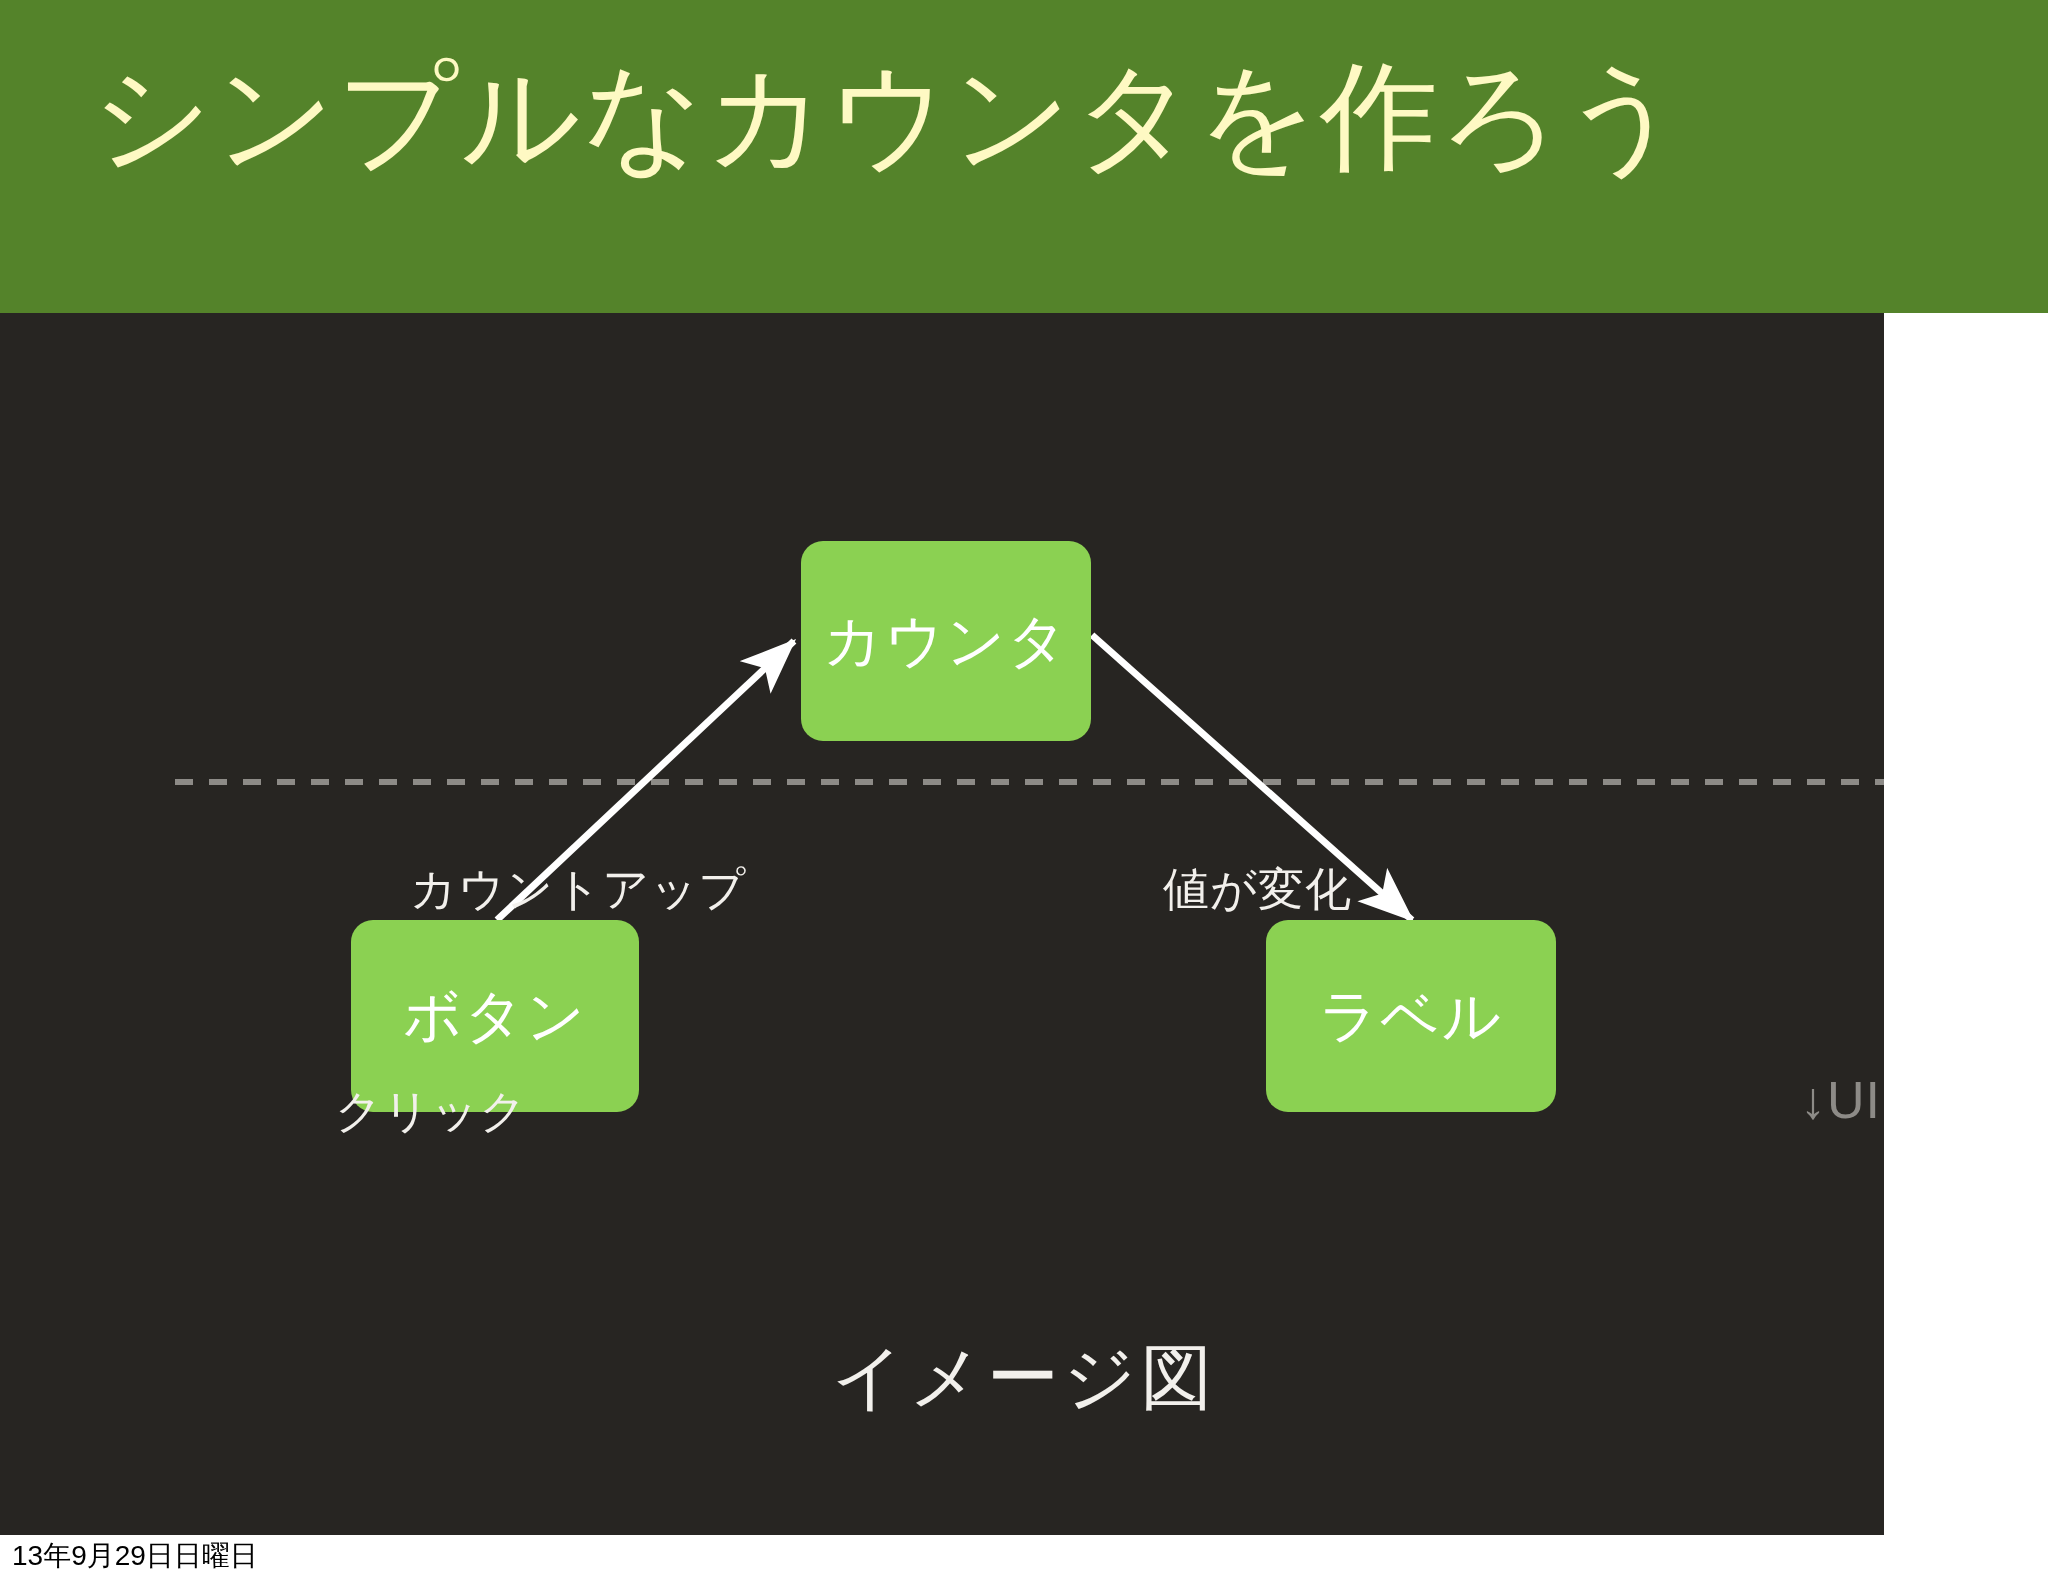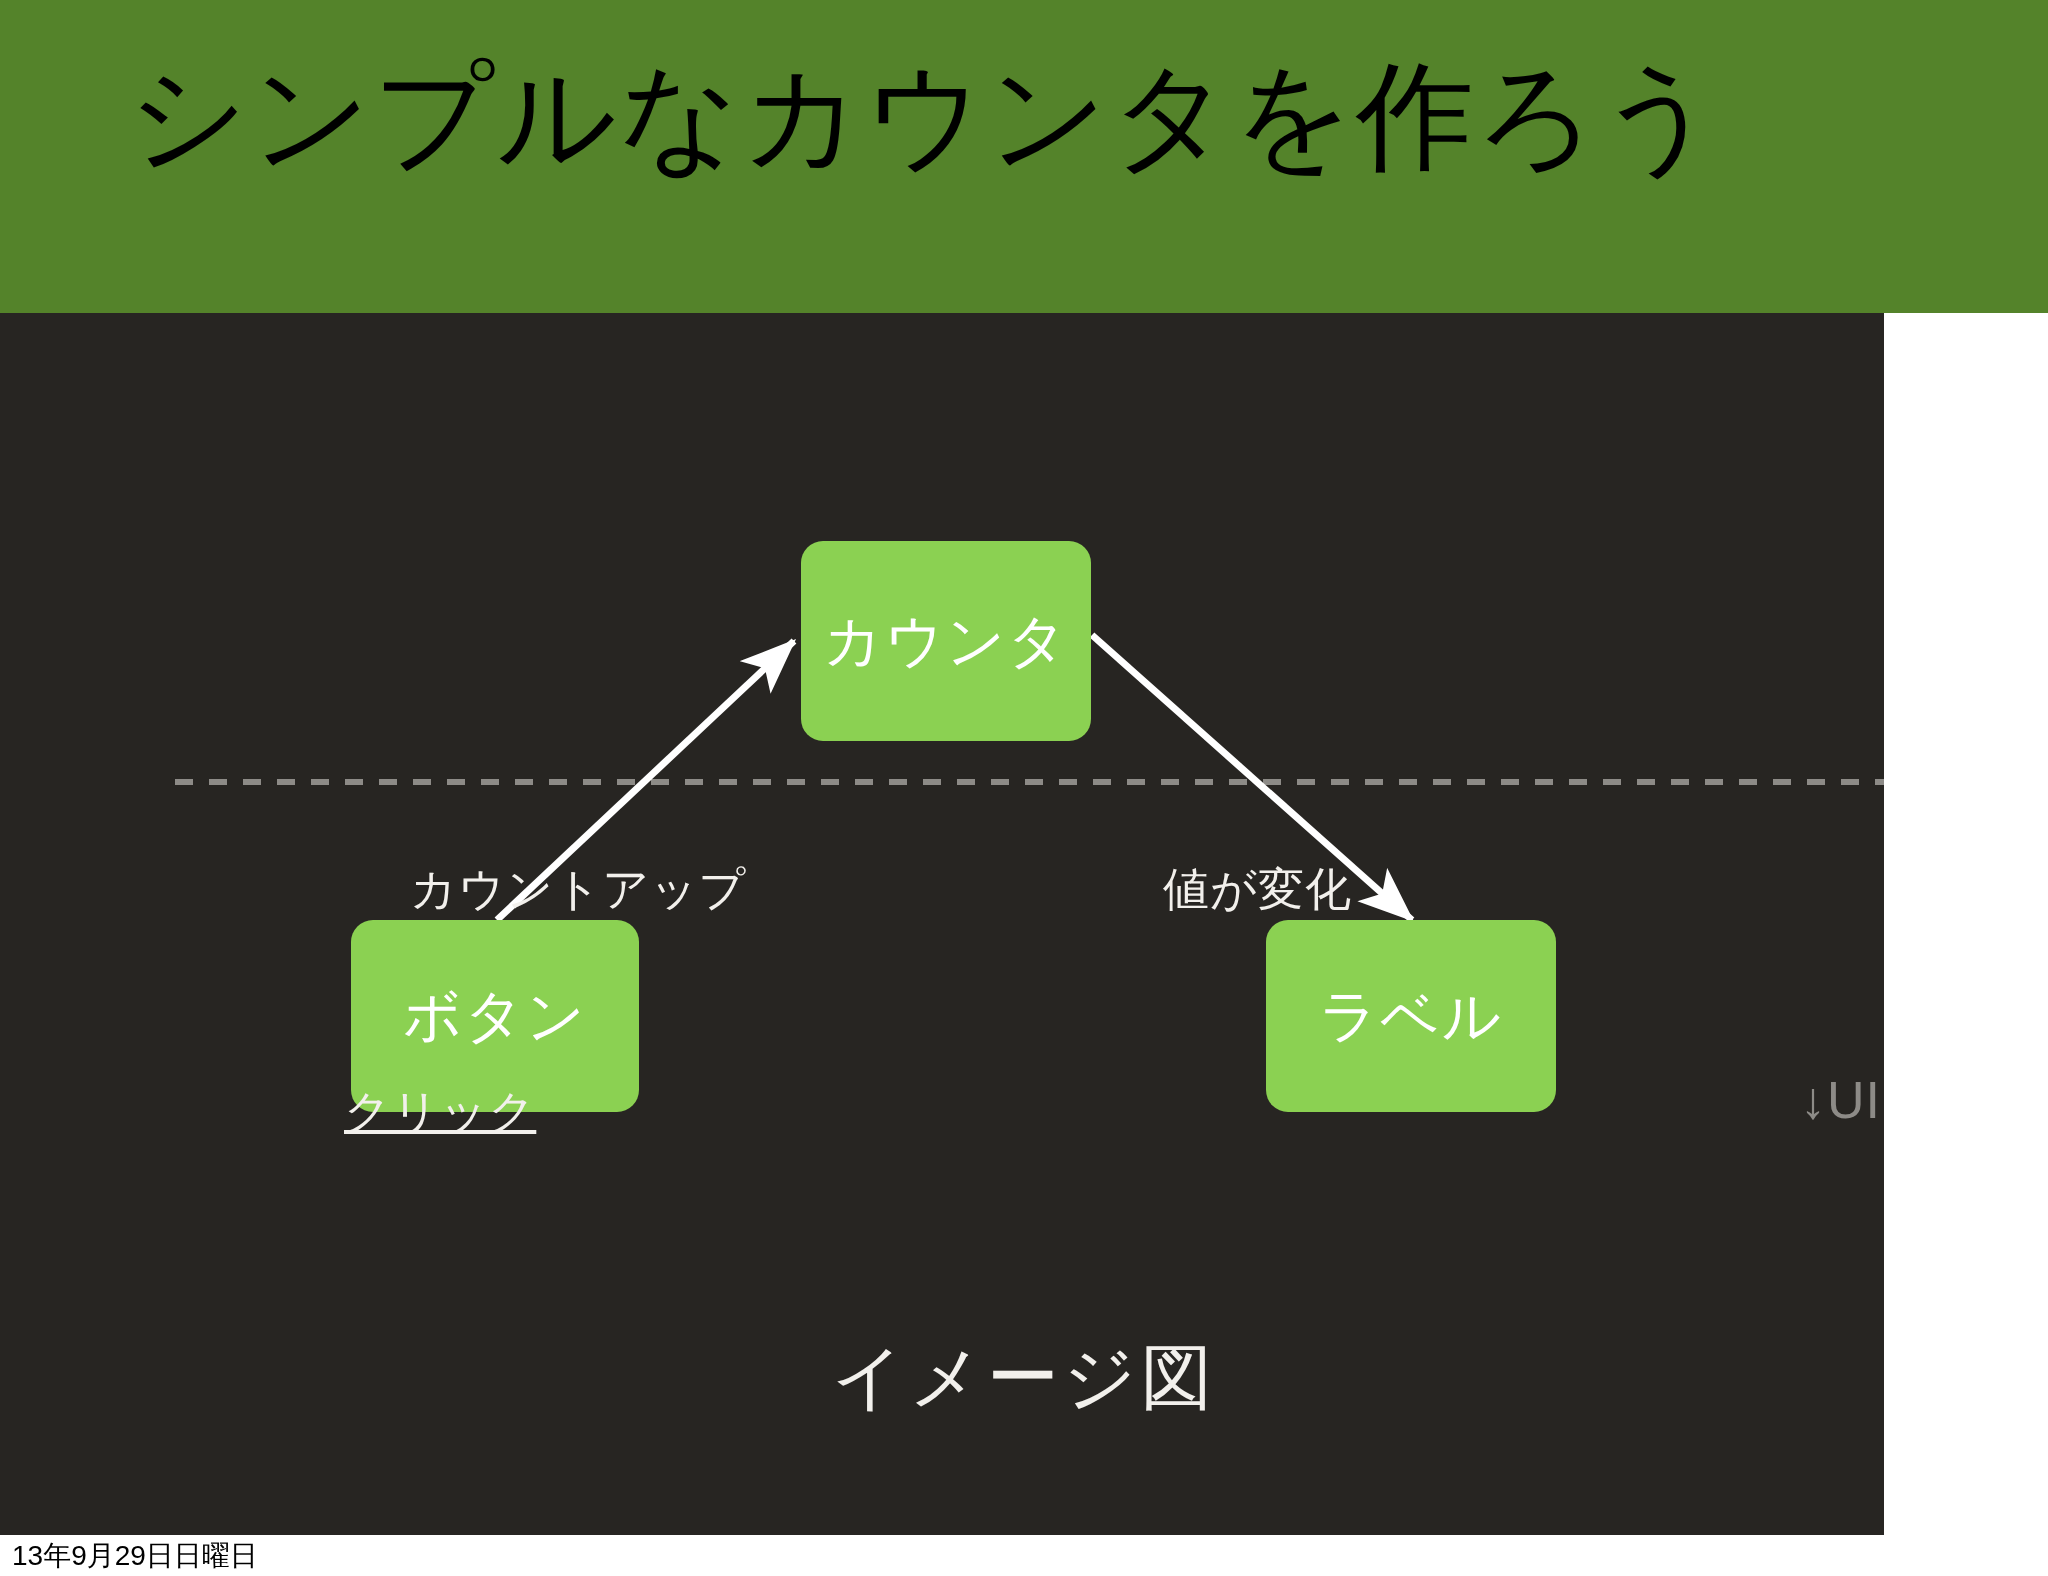--- a/index.html
+++ b/index.html
@@ -26,25 +26,25 @@
     position: absolute;
     left: 0;
     top: 0;
     width: 2048px;
     height: 313px;
     background: #54832A;
     box-sizing: border-box;
   }
   .header-title {
     position: absolute;
-    left: 128px;
+    left: 92px;
     top: 52px;
     font-size: 118px;
     line-height: 1.1;
-    color: #000000;
+    color: #fef9c3;
     font-weight: 300;
     letter-spacing: 2px;
     white-space: nowrap;
     font-family: "Liberation Sans", "DejaVu Sans", sans-serif;
   }
 
   
   .slide-body {
     position: absolute;
     left: 0;
@@ -116,21 +116,21 @@
     color: #f2f0ec;
     font-size: 46px;
     font-weight: 300;
     letter-spacing: 1px;
     white-space: nowrap;
     line-height: 1;
     margin-top: 8px;
   }
   .lbl-countup  { left: 410px;  top: 591px;  transform: translateY(-100%); }
   .lbl-value    { left: 1163px; top: 591px;  transform: translateY(-100%); }
-  .lbl-click    { left: 344px;  top: 813px;  transform: translateY(-100%); text-decoration: underline; }
+  .lbl-click    { left: 335px;  top: 813px;  transform: translateY(-100%); }
   .lbl-update   { left: 1357px; top: 813px;  transform: translateY(-100%); }
 
   
   .ui-annotation {
     position: absolute;
     left: 1800px;
     top: 813px;
     transform: translateY(-100%);
     color: #8d8b87;
     font-size: 52px;

